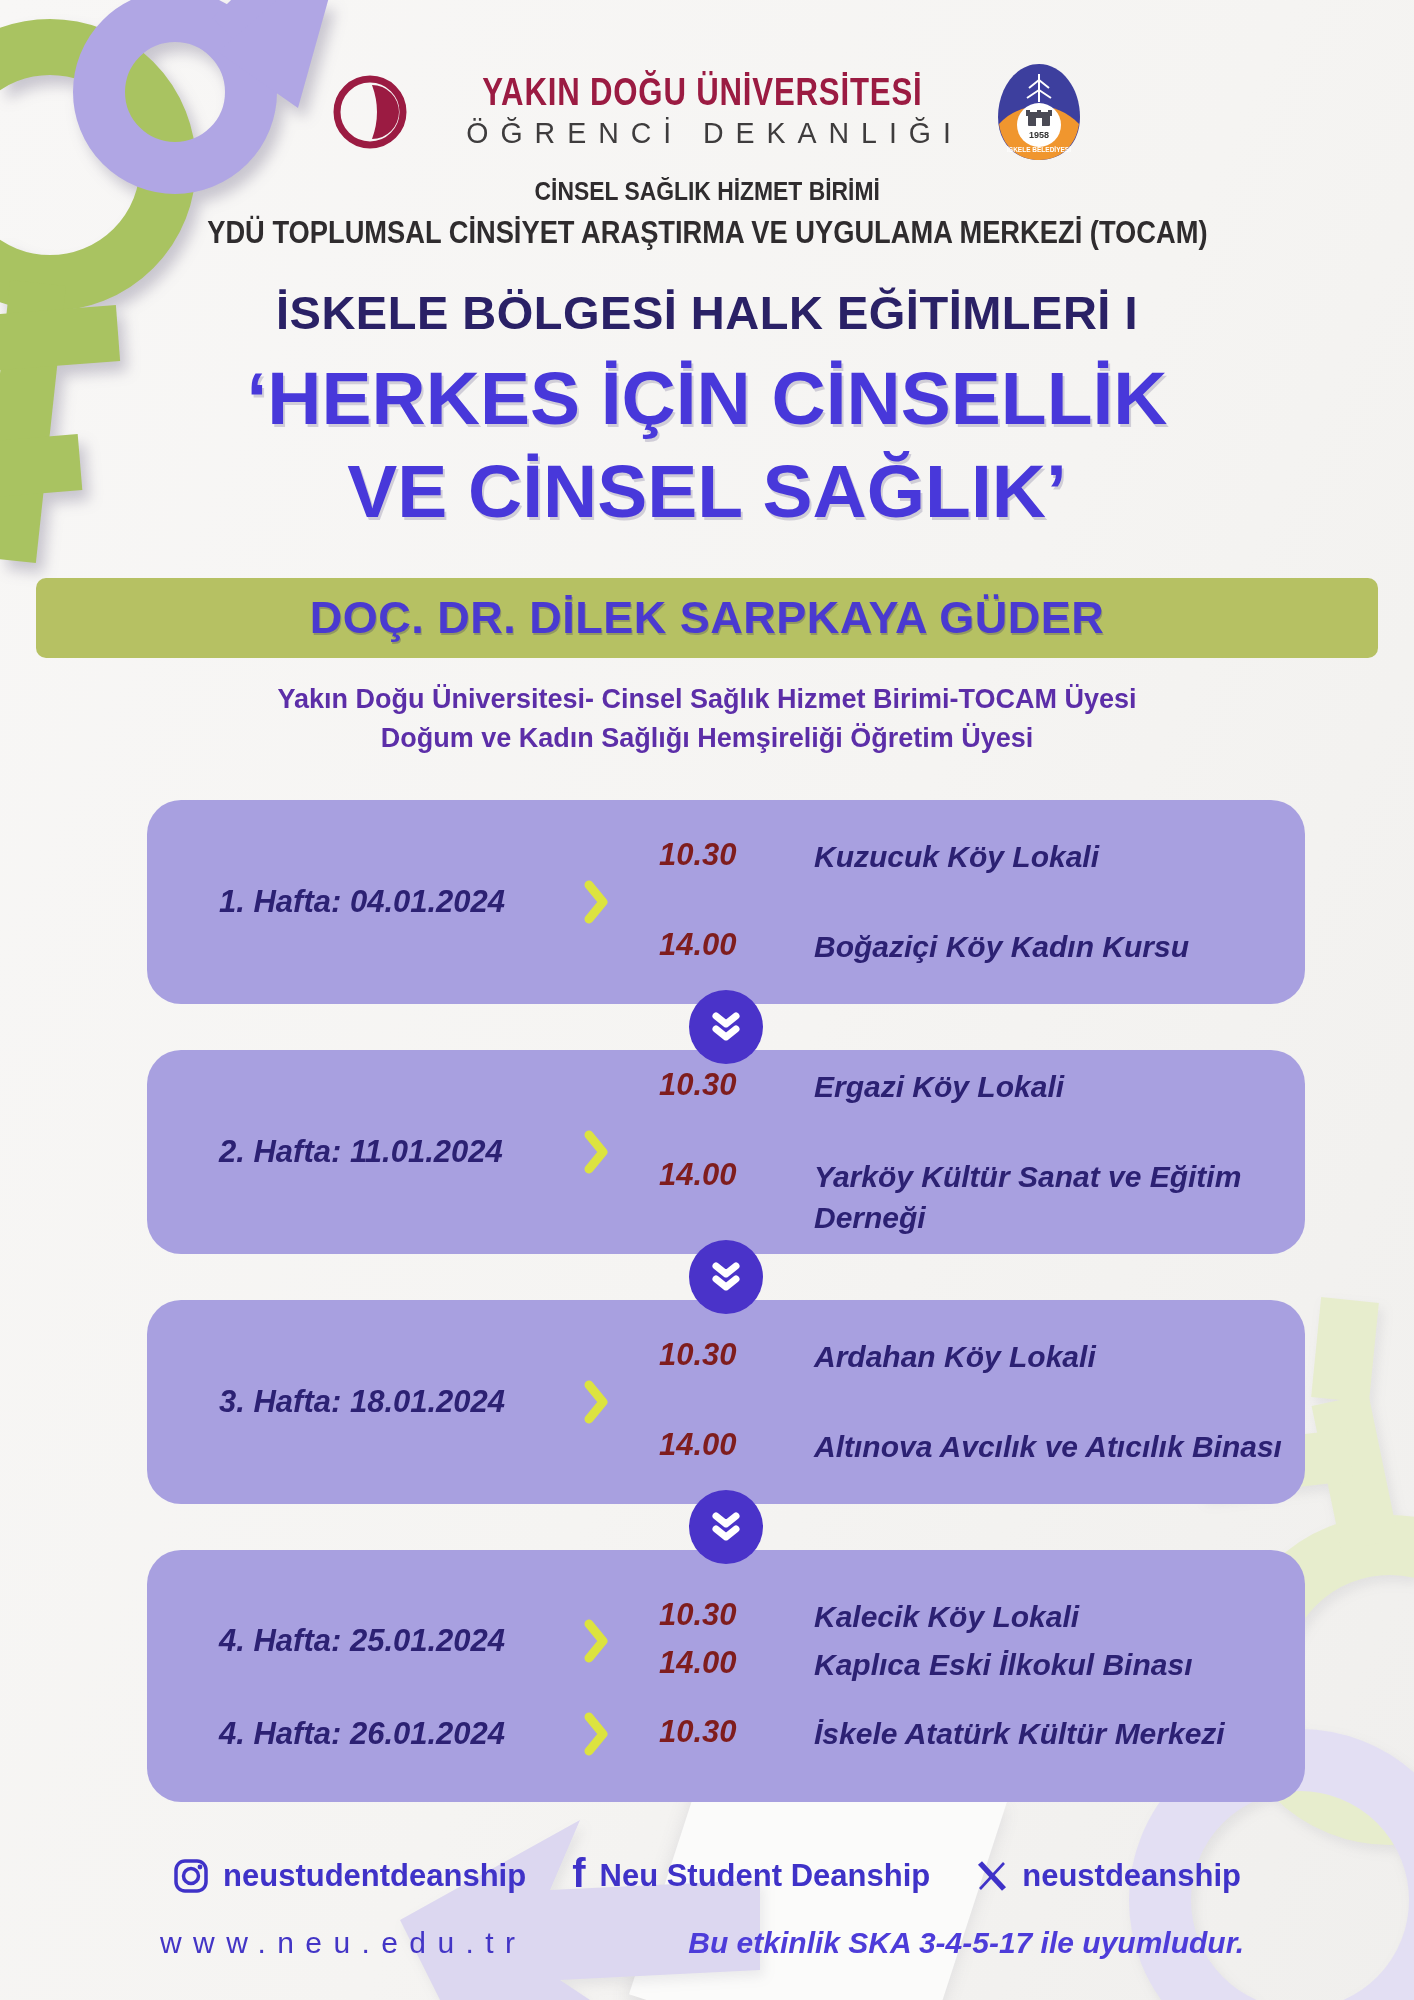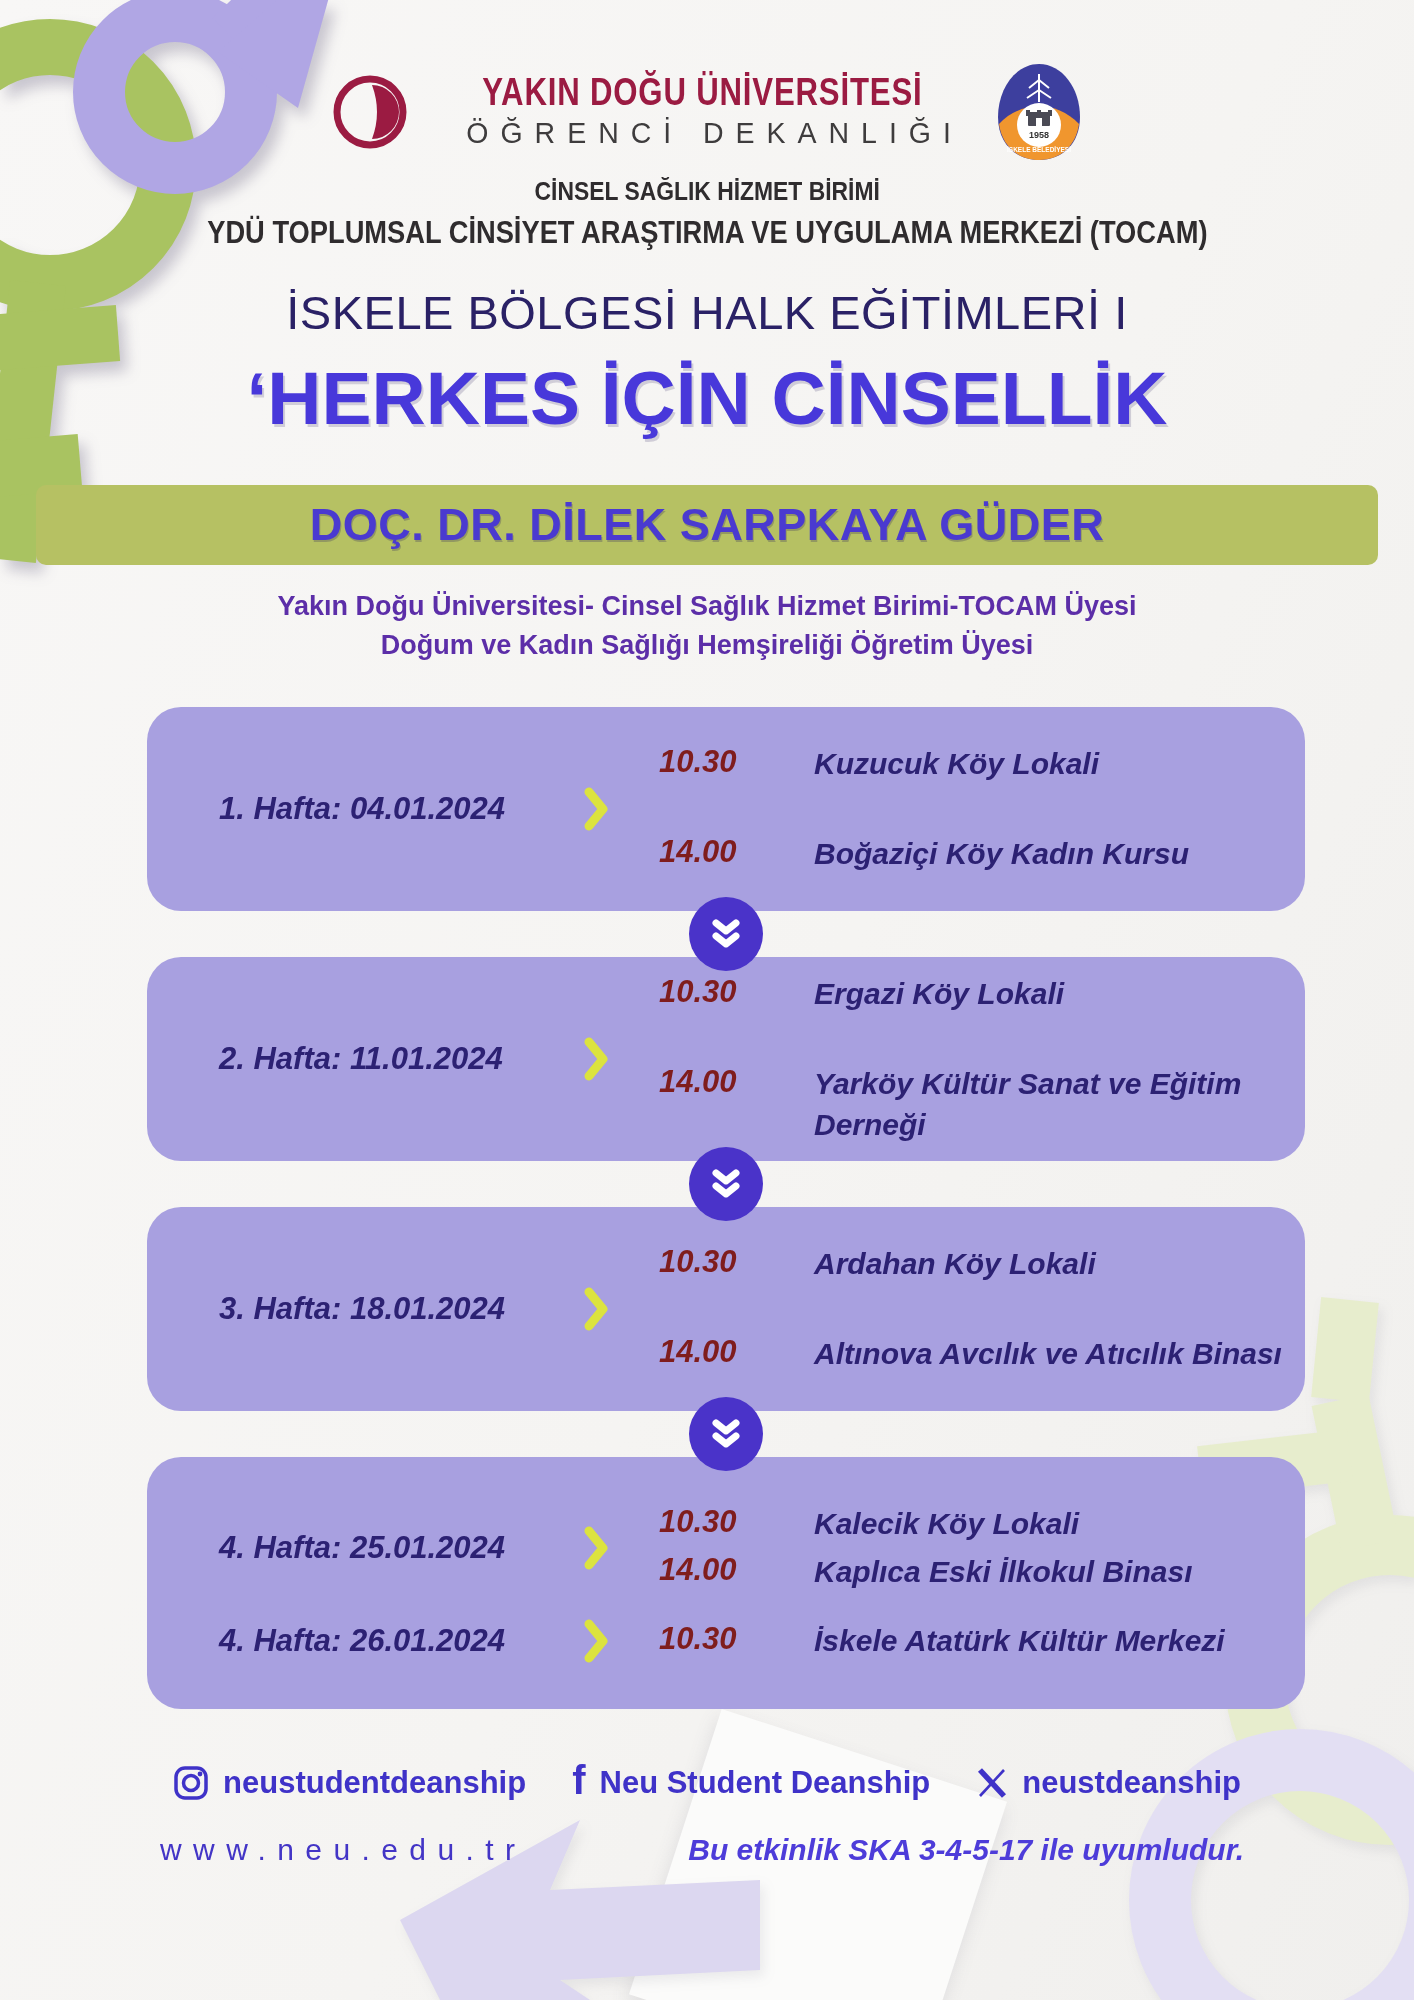--- a/index.html
+++ b/index.html
@@ -19,21 +19,21 @@
   .uni-row{display:flex;align-items:center;justify-content:center;gap:20px;}
   .uni-textblock{white-space:nowrap;}
   .condense{display:inline-block;transform:scaleX(.82);transform-origin:center;}
   .uni-name{font-size:38px;font-weight:700;color:#9b1b42;letter-spacing:1px;line-height:1.05;}
   .uni-deanship{font-size:30px;font-weight:500;color:#3e3c3d;letter-spacing:.42em;line-height:1.2;margin-top:2px;text-indent:.42em;}
   .unit-line{margin-top:14px;font-size:26px;font-weight:700;color:#2f2c2e;white-space:nowrap;}
   .center-line{margin-top:8px;font-size:31px;font-weight:700;color:#2f2c2e;white-space:nowrap;}
 
   
   .series-title{position:relative;z-index:3;margin-top:34px;text-align:center;
-    font-size:47px;font-weight:400;color:#2a2166;letter-spacing:.5px;}
+    font-size:47px;font-weight:700;color:#2a2166;letter-spacing:.5px;}
   .main-title{position:relative;z-index:3;margin-top:12px;text-align:center;
     font-size:75px;font-weight:800;color:#4838da;line-height:1.24;letter-spacing:0;
     text-shadow:2px 3px 0 rgba(40,30,90,.18);}
 
   
   .speaker-banner{position:relative;z-index:3;margin:40px auto 0;width:1342px;height:80px;
     background:#b6c163;border-radius:10px;display:flex;align-items:center;justify-content:center;}
   .speaker-banner .name{font-size:45px;font-weight:800;color:#4a3ad0;letter-spacing:.5px;
     text-shadow:1px 2px 0 rgba(40,30,90,.25);}
   .speaker-roles{position:relative;z-index:3;margin-top:22px;text-align:center;color:#5c2ea8;
@@ -135,20 +135,21 @@
         </g>
       </svg>
     </div>
     <div class="unit-line"><span class="condense" style="transform:scaleX(.88);">CİNSEL SAĞLIK HİZMET BİRİMİ</span></div>
     <div class="center-line"><span class="condense" style="transform:scaleX(.88);">YDÜ TOPLUMSAL CİNSİYET ARAŞTIRMA VE UYGULAMA MERKEZİ (TOCAM)</span></div>
   </header>
 
   <h2 class="series-title" style="margin:34px 0 0;">İSKELE BÖLGESİ HALK EĞİTİMLERİ I</h2>
   <h1 class="main-title" style="margin:12px 0 0;">
     <span>‘HERKES İÇİN CİNSELLİK</span><br>
+    <span>VE CİNSEL SAĞLIK’</span>
   </h1>
 
   <div class="speaker-banner">
     <span class="name">DOÇ. DR. DİLEK SARPKAYA GÜDER</span>
   </div>
   <div class="speaker-roles">
     <div>Yakın Doğu Üniversitesi- Cinsel Sağlık Hizmet Birimi-TOCAM Üyesi</div>
     <div>Doğum ve Kadın Sağlığı Hemşireliği Öğretim Üyesi</div>
   </div>
 

